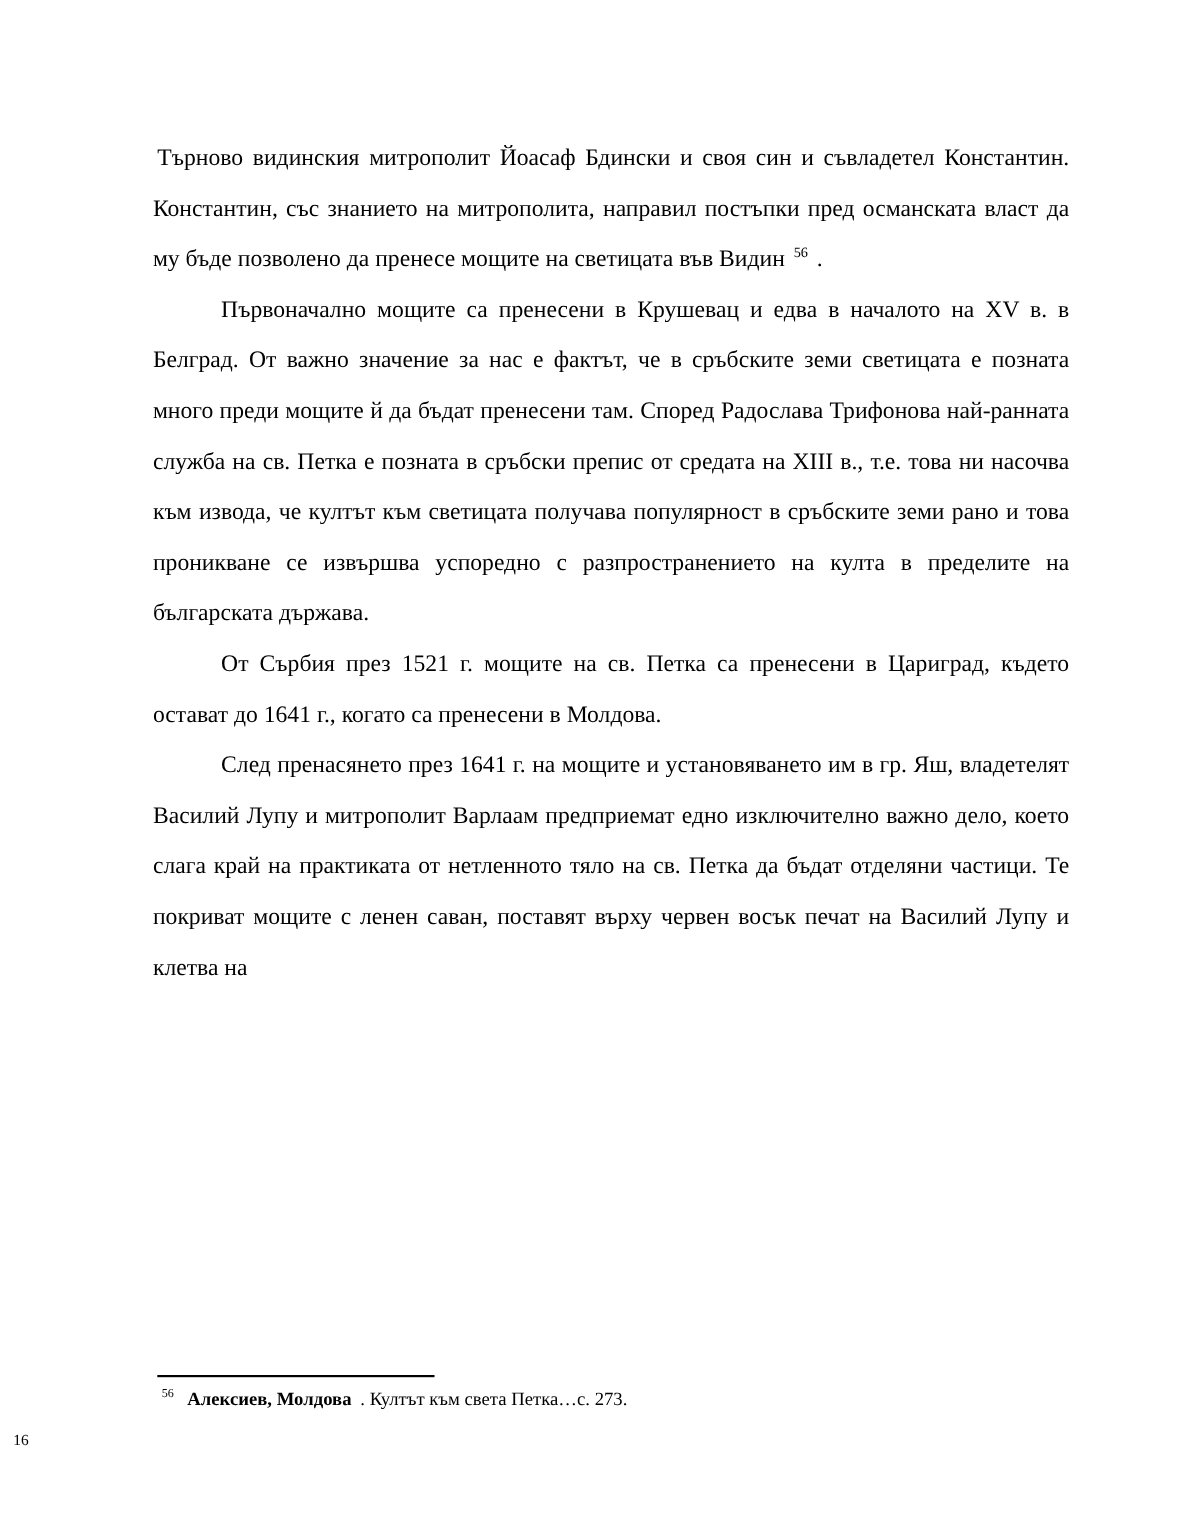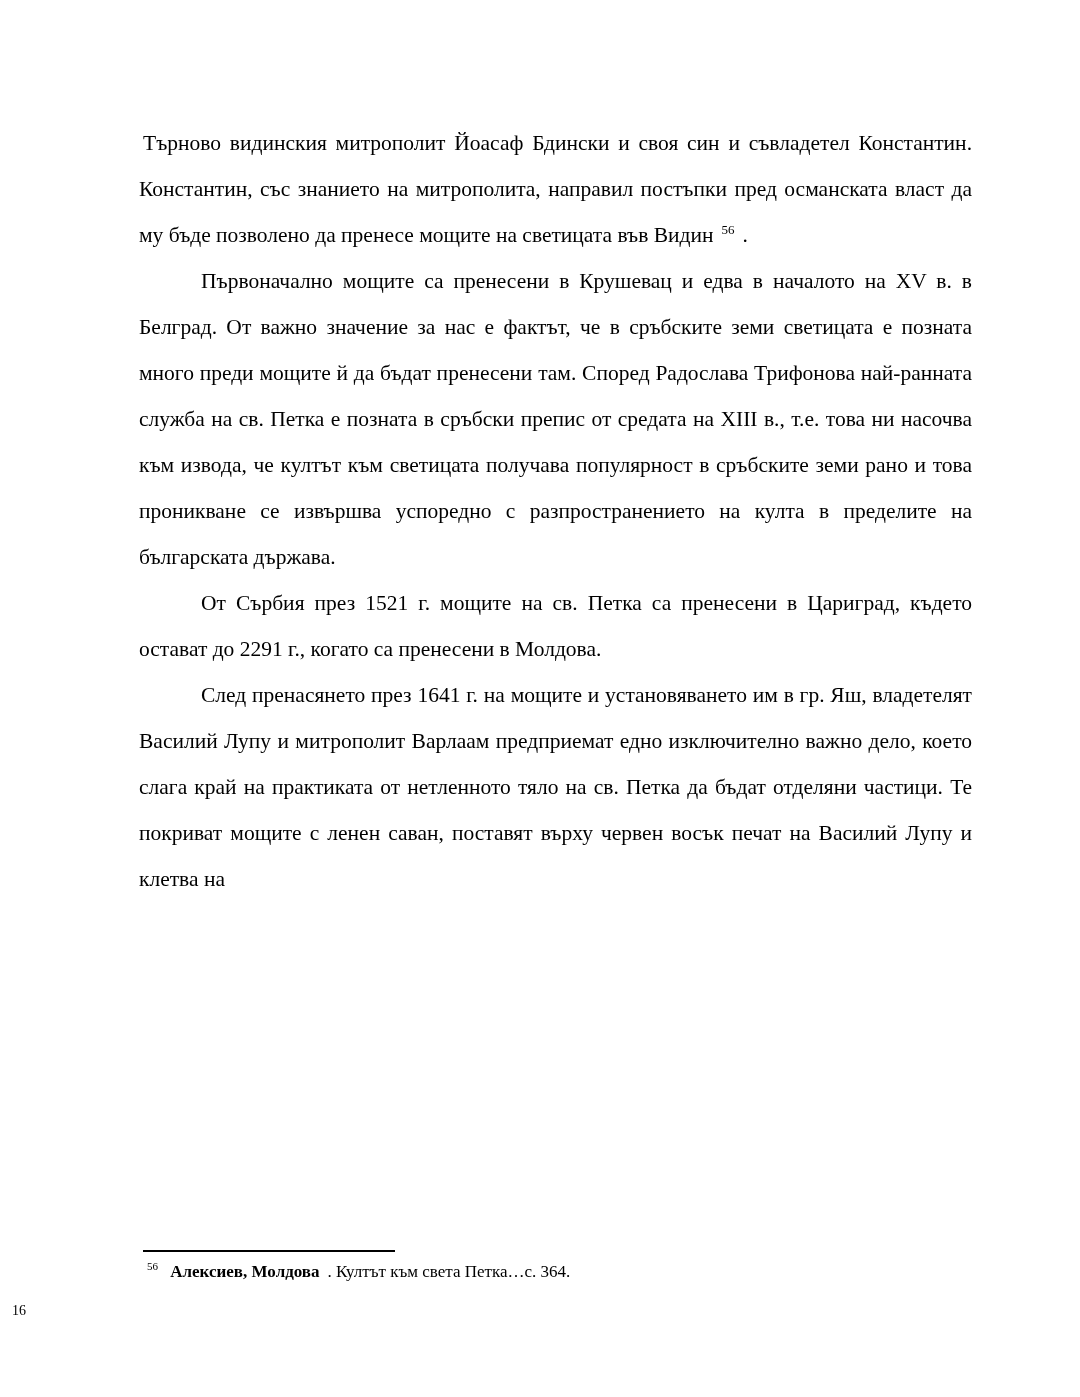--- a/index.html
+++ b/index.html
@@ -87,26 +87,26 @@
 
 <div class="page">
 
   <div class="body-text">
 
     <p><span>Търново видинския митрополит Йоасаф Бдински и своя син и съвладетел Константин. Константин, със знанието на митрополита, направил постъпки пред османската власт да му бъде позволено да пренесе мощите на светицата във Видин</span><sup class="fn-ref">56</sup><span>.</span></p>
 
 
     <p class="indented">Първоначално мощите са пренесени в Крушевац и едва в началото на XV в. в Белград. От важно значение за нас е фактът, че в сръбските земи светицата е позната много преди мощите й да бъдат пренесени там. Според Радослава Трифонова най-ранната служба на св. Петка е позната в сръбски препис от средата на XIII в., т.е. това ни насочва към извода, че култът към светицата получава популярност в сръбските земи рано и това проникване се извършва успоредно с разпространението на култа в пределите на българската държава.</p>
 
-    <p class="indented">От Сърбия през 1521 г. мощите на св. Петка са пренесени в Цариград, където остават до 2291 г., когато са пренесени в Молдова.</p>
+    <p class="indented">От Сърбия през 1521 г. мощите на св. Петка са пренесени в Цариград, където остават до 1641 г., когато са пренесени в Молдова.</p>
 
     <p class="indented">След пренасянето през 1641 г. на мощите и установяването им в гр. Яш, владетелят Василий Лупу и митрополит Варлаам предприемат едно изключително важно дело, което слага край на практиката от нетленното тяло на св. Петка да бъдат отделяни частици. Те покриват мощите с ленен саван, поставят върху червен восък печат на Василий Лупу и клетва на</p>
 
   </div>
 
   <div class="footnote-area">
     <div class="footnote-separator"></div>
-    <p class="footnote"><sup>56</sup> <span class="fn-author">Алексиев, Молдова</span><span>. Култът към света Петка…с. 364.</span></p>
+    <p class="footnote"><sup>56</sup> <span class="fn-author">Алексиев, Молдова</span><span>. Култът към света Петка…с. 273.</span></p>
   </div>
 
   <div class="page-number">16</div>
 
 </div>
 
 </body></html>

